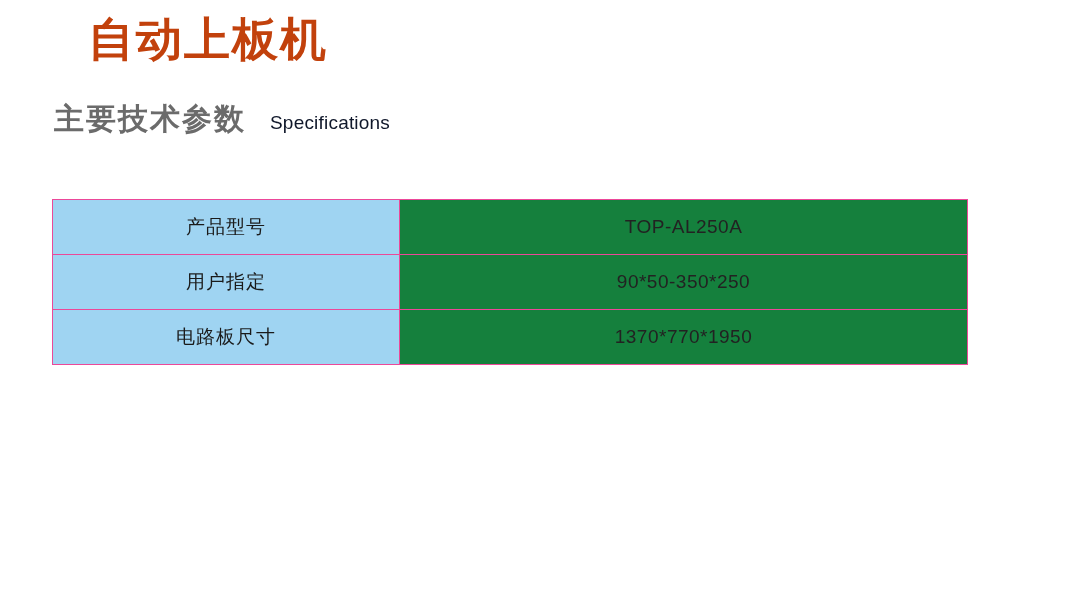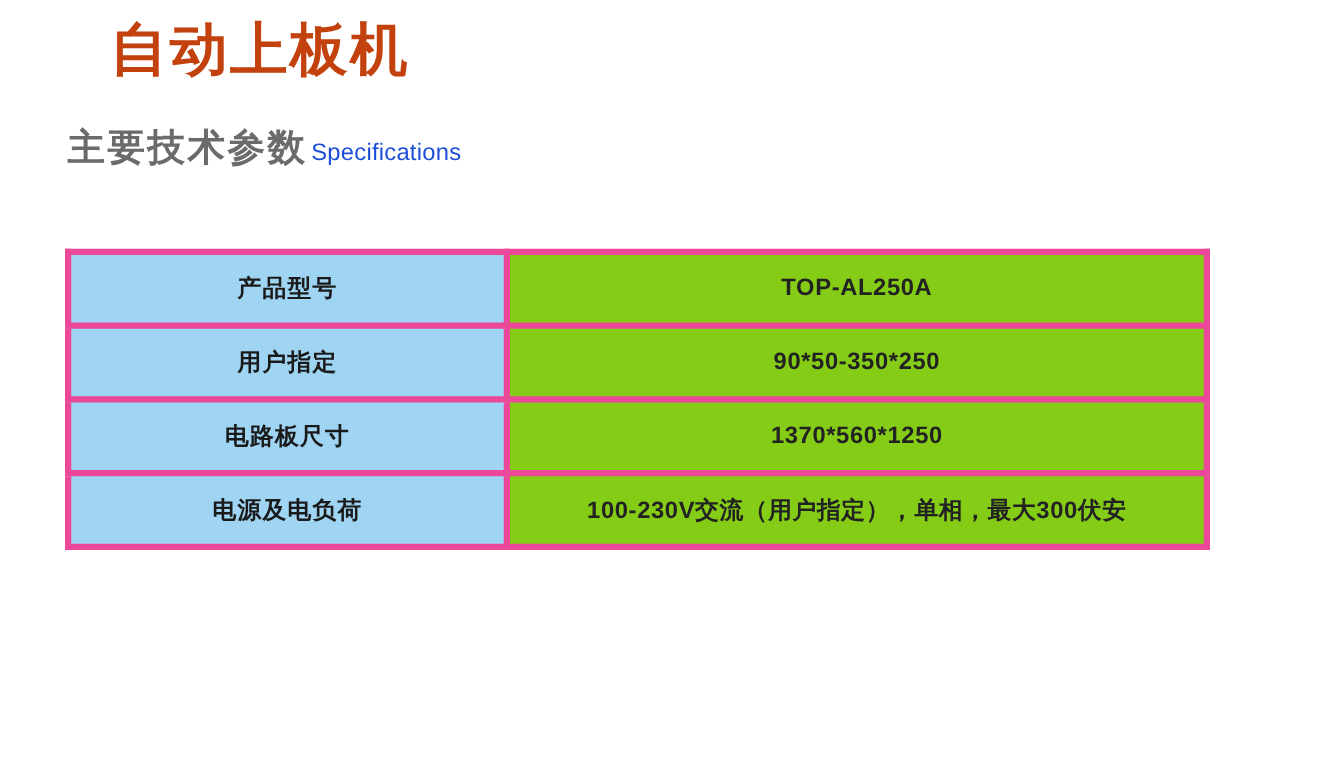--- a/index.html
+++ b/index.html
@@ -30,63 +30,63 @@
     letter-spacing: 2px;
     line-height: 1.1;
     margin-left: 36px;
   }
   .subtitle-row {
     position: absolute;
     left: 54px;
     top: 104px;
     display: flex;
     align-items: flex-end;
-    gap: 3px;
+    gap: 24px;
   }
   .subtitle-cn {
     font-size: 30px;
     font-weight: bold;
     color: #6b6b6b;
     letter-spacing: 2px;
     line-height: 1;
   }
   .subtitle-en {
     font-size: 19px;
-    color: #1d4ed8;
+    color: #0f172a;
     font-weight: normal;
     line-height: 1;
     padding-bottom: 2px;
     letter-spacing: 0.2px;
   }
   .spec-table {
     position: absolute;
     left: 52px;
     top: 199px;
     width: 916px;
     border-collapse: collapse;
     table-layout: fixed;
   }
   .spec-table td {
-    border: 5px solid #ec4899;
+    border: 1px solid #ec4899;
     height: 54px;
     font-size: 19px;
     color: #222222;
     text-align: center;
     vertical-align: middle;
     padding: 0 6px;
-    font-weight: bold;
+    font-weight: normal;
   }
   .spec-table td.label {
     width: 334px;
     background: #9fd4f2;
     color: #1a1a1a;
     letter-spacing: 1px;
   }
   .spec-table td.value {
-    background: #84cc16;
+    background: #15803d;
     letter-spacing: 0.5px;
   }
 </style>
 </head>
 <body>
 
 <div class="page">
 
   <div class="main-title">自动上板机</div>
 
@@ -100,22 +100,18 @@
       <tr>
         <td class="label">产品型号</td>
         <td class="value">TOP-AL250A</td>
       </tr>
       <tr>
         <td class="label">用户指定</td>
         <td class="value">90*50-350*250</td>
       </tr>
       <tr>
         <td class="label">电路板尺寸</td>
-        <td class="value">1370*560*1250</td>
-      </tr>
-      <tr>
-        <td class="label">电源及电负荷</td>
-        <td class="value">100-230V交流（用户指定），单相，最大300伏安</td>
+        <td class="value">1370*770*1950</td>
       </tr>
     </tbody>
   </table>
 
 </div>
 
 </body></html>

